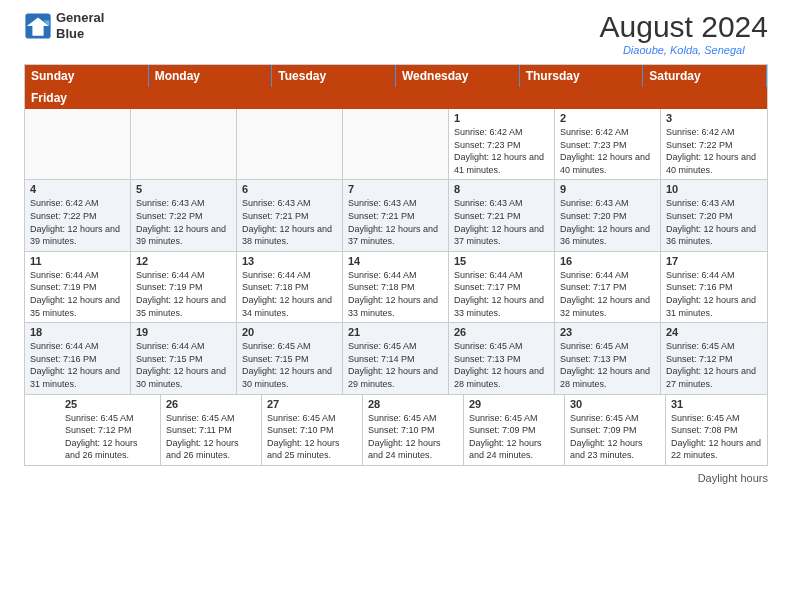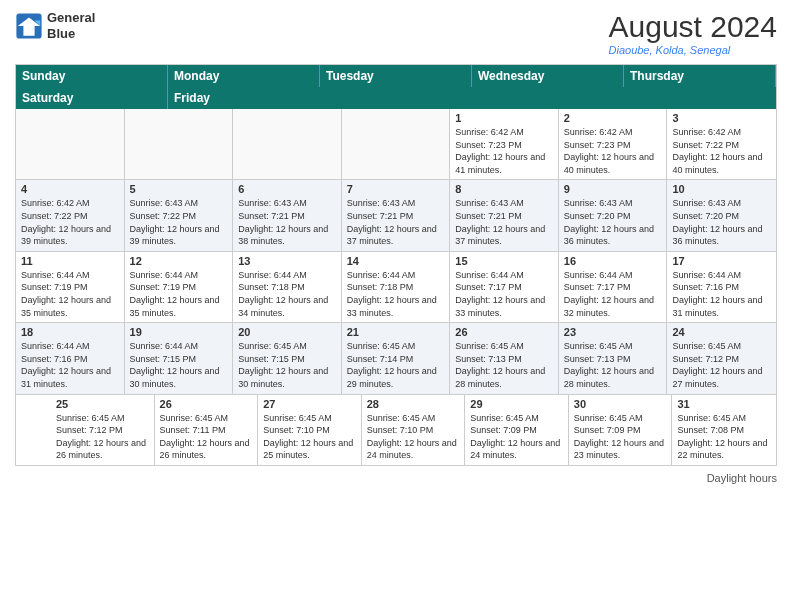--- a/index.html
+++ b/index.html
@@ -6,21 +6,21 @@
     body {
       font-family: Arial, sans-serif;
       background: #fff;
       width: 792px;
       height: 612px;
       overflow: hidden;
     }
     .page {
       width: 792px;
       height: 480px;
-      padding: 10px 15px;
+      padding: 10px 24px;
       display: flex;
       flex-direction: column;
     }
     .header {
       display: flex;
       justify-content: space-between;
       align-items: flex-start;
       margin-bottom: 8px;
     }
     .logo {
@@ -35,43 +35,43 @@
       line-height: 1.2;
     }
     .logo-text span {
       display: block;
     }
     .logo-icon {
       width: 28px;
       height: 28px;
     }
     .title-area {
-      text-align: left;
+      text-align: center;
       margin-left: 45px;
     }
     .main-title {
       font-size: 30px;
       font-weight: normal;
       color: #333;
     }
     .subtitle {
       font-size: 11px;
       color: #3b82f6;
       font-style: italic;
     }
     .calendar {
       flex: 1;
       display: flex;
       flex-direction: column;
       border: 1px solid #ccc;
     }
     .day-headers {
       display: grid;
-      grid-template-columns: repeat(5, 1fr);
-      background: #0f766e;
+      grid-template-columns: repeat(6, 1fr);
+      background: #c2410c;
     }
     .day-header {
       color: #fff;
       font-size: 12px;
       font-weight: bold;
       padding: 4px 6px;
       border-right: 1px solid #5090d0;
     }
     .day-header:last-child { border-right: none; }
     .calendar-body {

